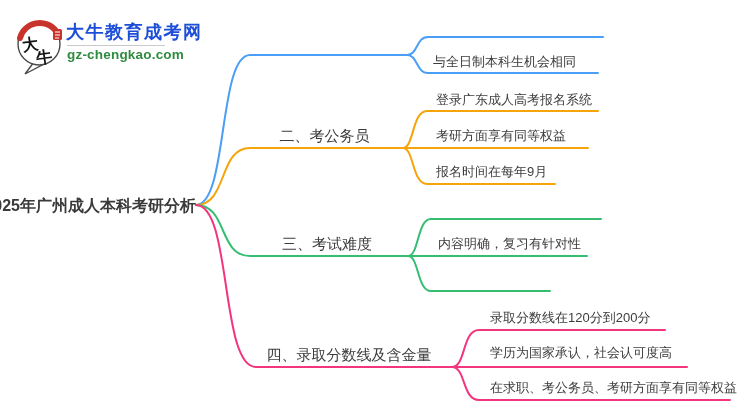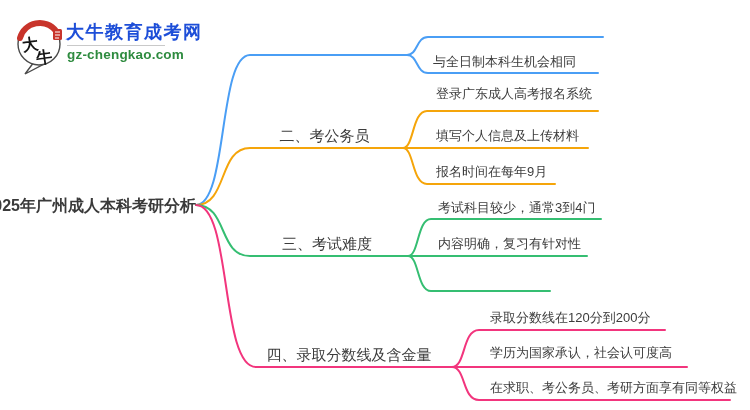--- a/index.html
+++ b/index.html
@@ -76,24 +76,23 @@
   </div>
 
   <div class="txt root-topic">2025年广州成人本科考研分析</div>
 
   <div class="txt branch-label" style="left:246px;width:157px;top:126px;">二、考公务员</div>
   <div class="txt branch-label" style="left:246px;width:162px;top:234px;">三、考试难度</div>
   <div class="txt branch-label" style="left:246px;width:206px;top:345px;">四、录取分数线及含金量</div>
 
   <div class="txt leaf" style="left:433px;top:52px;">与全日制本科生机会相同</div>
 
-  <div class="txt leaf" style="left:436px;top:84px;">登录广东成人高考报名系统</div>
-  <div class="txt leaf" style="left:436px;top:126px;">填写个人信息及上传材料</div>
+  <div class="txt leaf" style="left:436px;top:90px;">登录广东成人高考报名系统</div>
+  <div class="txt leaf" style="left:436px;top:126px;">考研方面享有同等权益</div>
   <div class="txt leaf" style="left:436px;top:162px;">报名时间在每年9月</div>
 
-  <div class="txt leaf" style="left:438px;top:198px;">考试科目较少，通常3到4门</div>
   <div class="txt leaf" style="left:438px;top:234px;">内容明确，复习有针对性</div>
 
   <div class="txt leaf" style="left:490px;top:308px;">录取分数线在120分到200分</div>
   <div class="txt leaf" style="left:490px;top:343px;">学历为国家承认，社会认可度高</div>
   <div class="txt leaf" style="left:490px;top:378px;">在求职、考公务员、考研方面享有同等权益</div>
 
 </div>
 
 </body></html>

